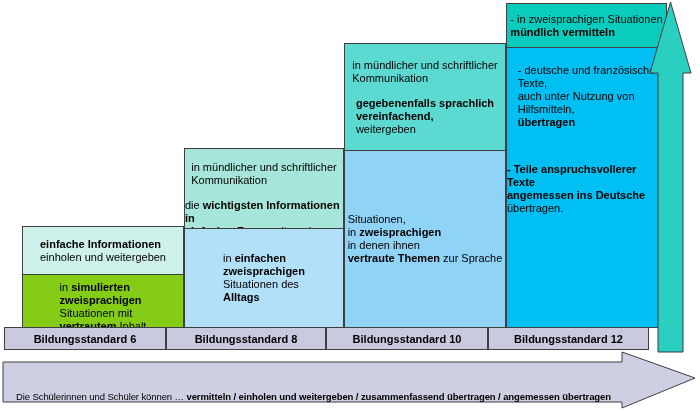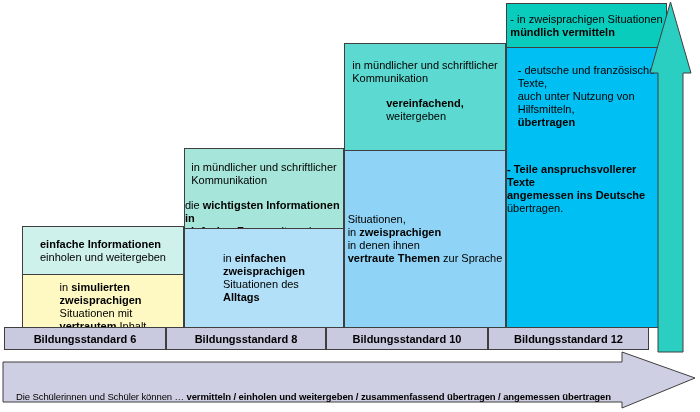--- a/index.html
+++ b/index.html
@@ -38,21 +38,21 @@
 <body>
 
 <div class="canvas">
 
   <div class="box center" style="left: 4px; top: 226px; width: 162px; height: 49px; background: rgb(207, 241, 236);">
       <div class="tblock">
         <div class="tline"><span class="b">einfache Informationen</span></div>
         <div class="tline"><span>einholen und weitergeben</span></div>
       </div>
     </div>
-  <div class="box center" style="left: 4px; top: 274px; width: 162px; height: 66px; background: #fef9c3;">
+  <div class="box center" style="left: 4px; top: 274px; width: 162px; height: 66px; background: #84cc16;">
       <div class="tblock">
         <div class="tline"><span>in </span><span class="b">simulierten</span></div>
         <div class="tline"><span class="b">zweisprachigen</span></div>
         <div class="tline"><span>Situationen mit</span></div>
         <div class="tline"><span class="b">vertrautem</span><span> Inhalt</span></div>
       </div>
     </div>
 
   <div class="box top gap-sm" style="left: 166px; top: 148px; width: 160px; height: 81px; padding-top: 12px; background: rgb(166, 230, 218);">
       <div class="tblock">
@@ -72,20 +72,21 @@
         <div class="tline"><span class="b">Alltags</span></div>
       </div>
     </div>
 
   <div class="box top gap-sm" style="left: 326px; top: 43px; width: 162px; height: 108px; padding-top: 15px; background: rgb(92, 218, 210);">
       <div class="tblock">
         <div class="tline"><span>in mündlicher und schriftlicher</span></div>
         <div class="tline"><span>Kommunikation</span></div>
       </div>
       <div class="tblock">
+        <div class="tline"><span class="b">gegebenenfalls sprachlich</span></div>
         <div class="tline"><span class="b">vereinfachend,</span></div>
         <div class="tline"><span>weitergeben</span></div>
       </div>
     </div>
   <div class="box center" style="left: 326px; top: 150px; width: 162px; height: 178px; background: rgb(143, 212, 246);">
       <div class="tblock">
         <div class="tline"><span>Situationen,</span></div>
         <div class="tline"><span>in </span><span class="b">zweisprachigen</span></div>
         <div class="tline"><span>in denen ihnen</span></div>
         <div class="tline"><span class="b">vertraute Themen</span><span> zur Sprache</span></div>

